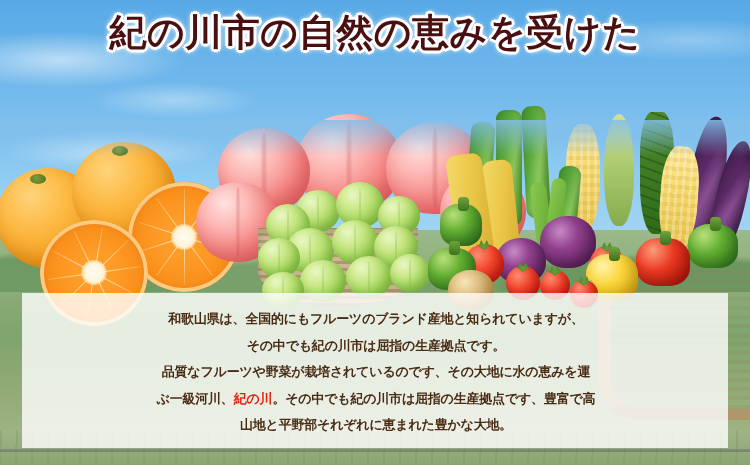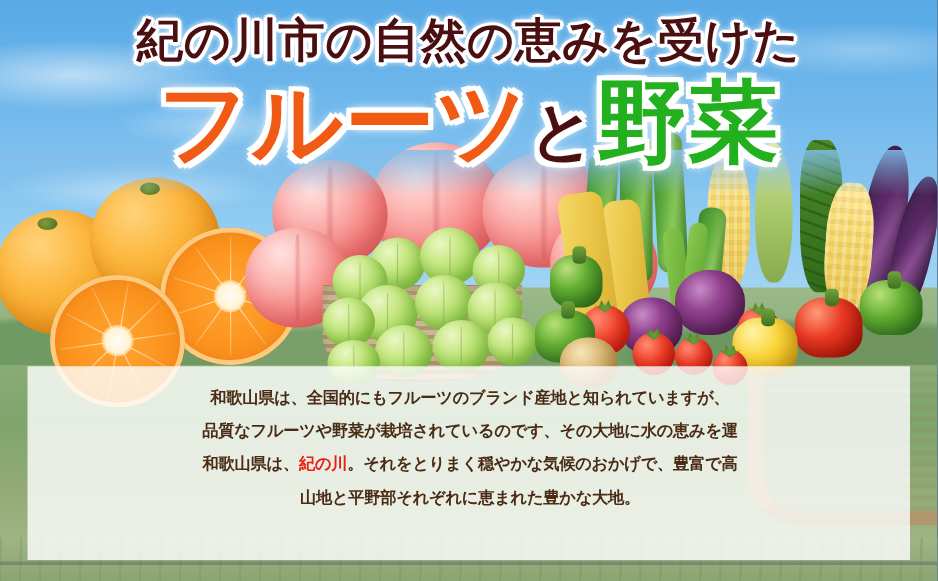--- a/index.html
+++ b/index.html
@@ -390,23 +390,23 @@
     <div class="veg onion-y" style="left:448px; top:150px; width:46px; height:40px;"></div>
     <div class="veg tomato" style="left:570px; top:160px; width:28px; height:28px;">
         <div class="tcalyx"></div>
       </div>
 
     <div class="produce-fade" style="top:0;"></div>
   </div>
 
   <div class="headline">
     <div class="hl-line1">紀の川市の自然の恵みを受けた</div>
-    <div class="hl-line2"><span class="hl-fruits">フルーツ</span><span class="hl-conj">と</span><span class="hl-veg">野菜</span></div>
   </div>
 
   <div class="panel">
     <p>和歌山県は、全国的にもフルーツのブランド産地と知られていますが、</p>
+    <p>その中でも紀の川市は屈指の生産拠点です。</p>
     <p>品質なフルーツや野菜が栽培されているのです、その大地に水の恵みを運</p>
-    <p><span>和歌山県は、</span><span class="kinokawa">紀の川</span><span>。それをとりまく穏やかな気候のおかげで、豊富で高</span></p>
+    <p><span>ぶ一級河川、</span><span class="kinokawa">紀の川</span><span>。その中でも紀の川市は屈指の生産拠点です、豊富で高</span></p>
     <p>山地と平野部それぞれに恵まれた豊かな大地。</p>
   </div>
 
 </div>
 
 </body></html>

